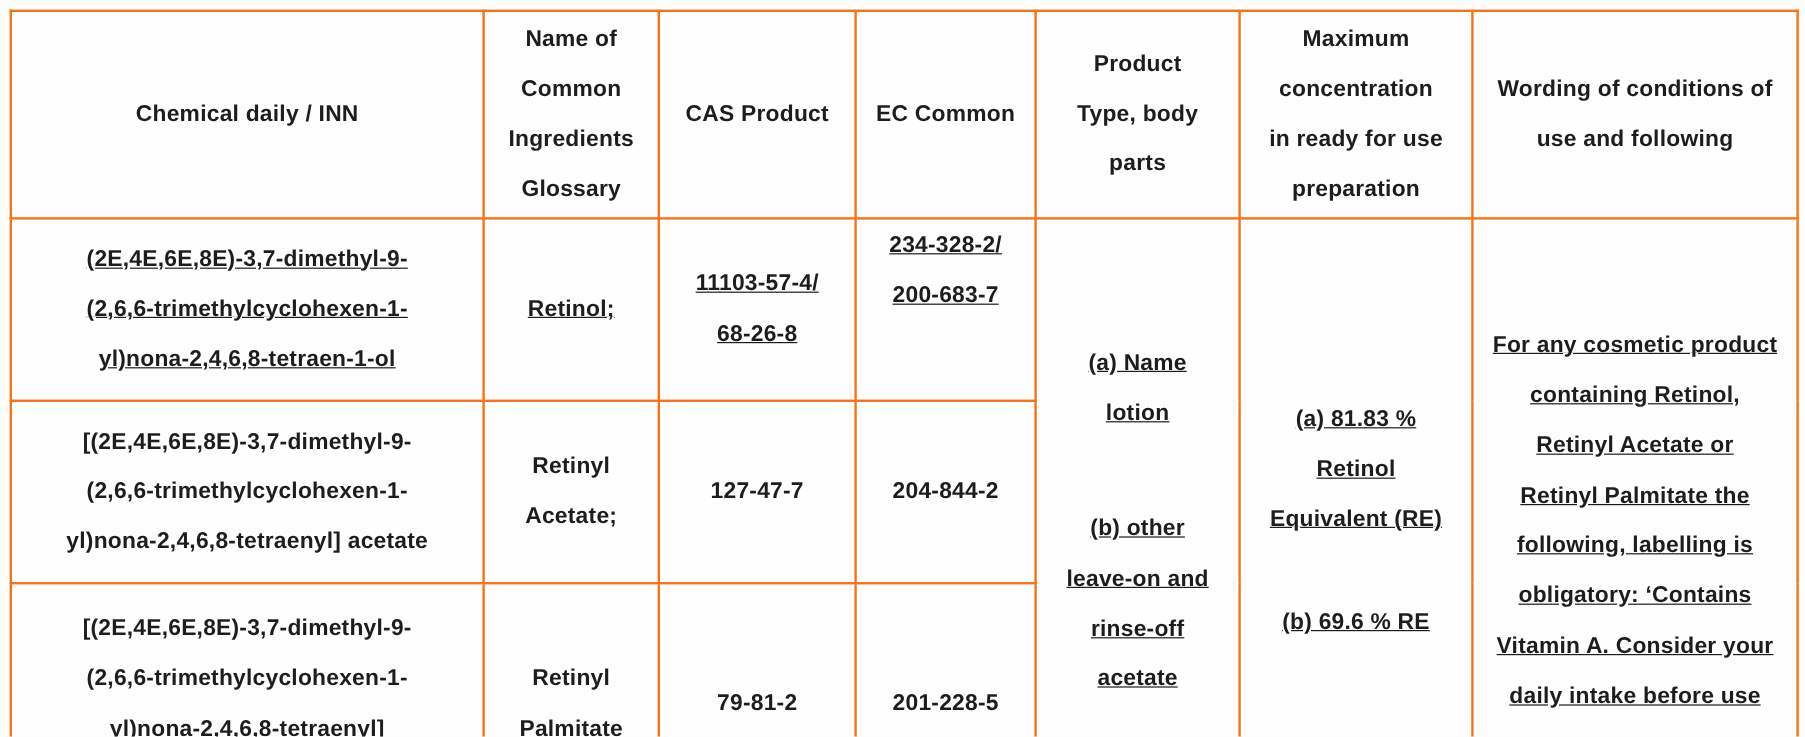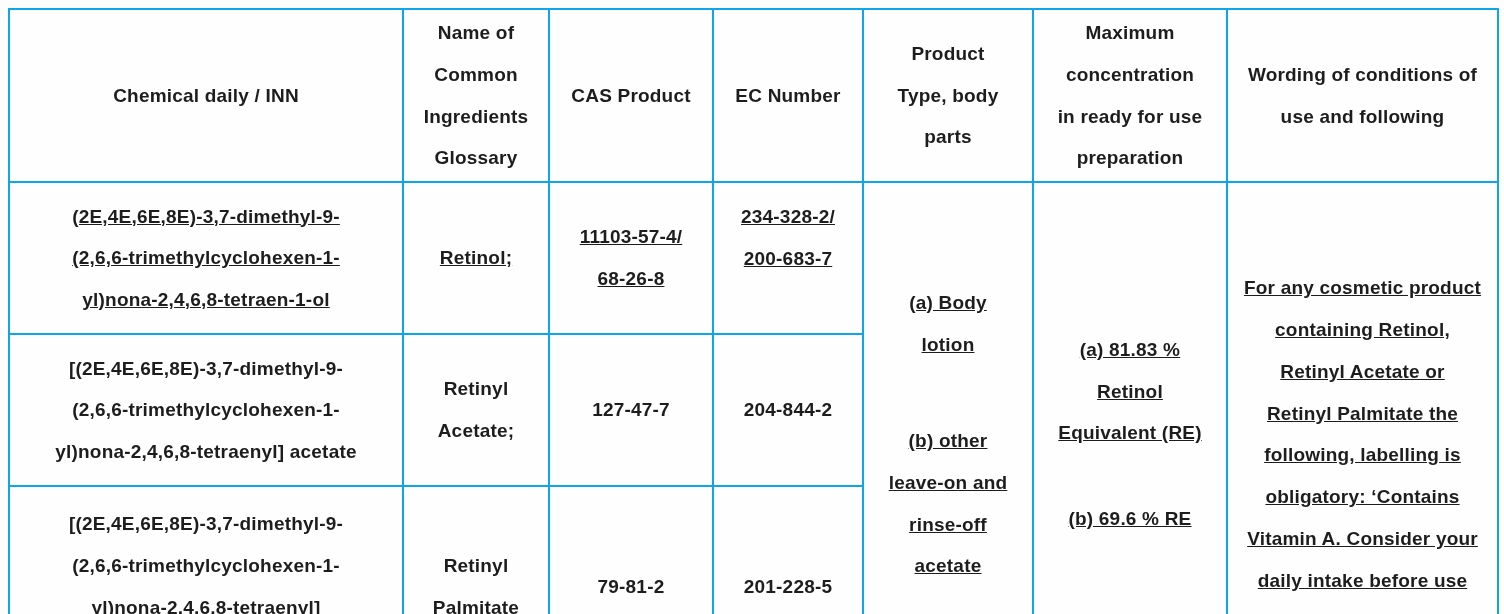--- a/index.html
+++ b/index.html
@@ -20,21 +20,21 @@
     position: absolute;
     left: 8px;
     top: 8px;
     width: 1489px;
     height: 599px;
     border-collapse: collapse;
     table-layout: fixed;
     background: #fefefe;
   }
   .reg-table th, .reg-table td {
-    border: 2px solid #0ea5e9;
+    border: 2px solid #f97316;
     padding: 2px 6px;
     text-align: center;
     vertical-align: middle;
     font-weight: 600;
     font-size: 19px;
     line-height: 2.2;
     white-space: pre-line;
     color: #1d1d1d;
     letter-spacing: 0.2px;
   }
@@ -48,21 +48,21 @@
   col.c-ec       { width: 150px; }
   col.c-product  { width: 170px; }
   col.c-maxconc  { width: 194px; }
   col.c-wording  { width: 271px; }
 
   tr.r-header { height: 172px; }
   tr.r-1 { height: 127px; text-decoration: underline; }
   tr.r-2 { height: 130px; }
   tr.r-3 { height: 170px; }
 
-  td.v-top { vertical-align: top; padding-top: 13px; }
+  td.v-top { vertical-align: top; padding-top: 1px; }
 
   td.merged-flex { vertical-align: middle; }
   td.product-type .inner {
     display: flex;
     flex-direction: column;
     justify-content: space-evenly;
     height: 100%;
     min-height: 415px;
   }
   td.max-conc .inner {
@@ -90,21 +90,21 @@
       <col class="c-wording">
     </colgroup>
     <thead>
       <tr class="r-header">
         <th>Chemical daily / INN</th>
         <th>Name of
 Common
 Ingredients
 Glossary</th>
         <th>CAS Product</th>
-        <th>EC Number</th>
+        <th>EC Common</th>
         <th>Product
 Type, body
 parts</th>
         <th>Maximum
 concentration
 in ready for use
 preparation</th>
         <th>Wording of conditions of
 use and following</th>
       </tr>
@@ -114,21 +114,21 @@
         <td>(2E,4E,6E,8E)-3,7-dimethyl-9-
 (2,6,6-trimethylcyclohexen-1-
 yl)nona-2,4,6,8-tetraen-1-ol</td>
         <td>Retinol;</td>
         <td>11103-57-4/
 68-26-8</td>
         <td class="v-top">234-328-2/
 200-683-7</td>
         <td rowspan="3" class="merged-flex product-type">
           <div class="inner">
-            <div class="block">(a) Body
+            <div class="block">(a) Name
 lotion</div>
             <div class="block">(b) other
 leave-on and
 rinse-off
 acetate</div>
           </div>
         </td>
         <td rowspan="3" class="merged-flex max-conc">
           <div class="inner">
             <div class="block">(a) 81.83 %

